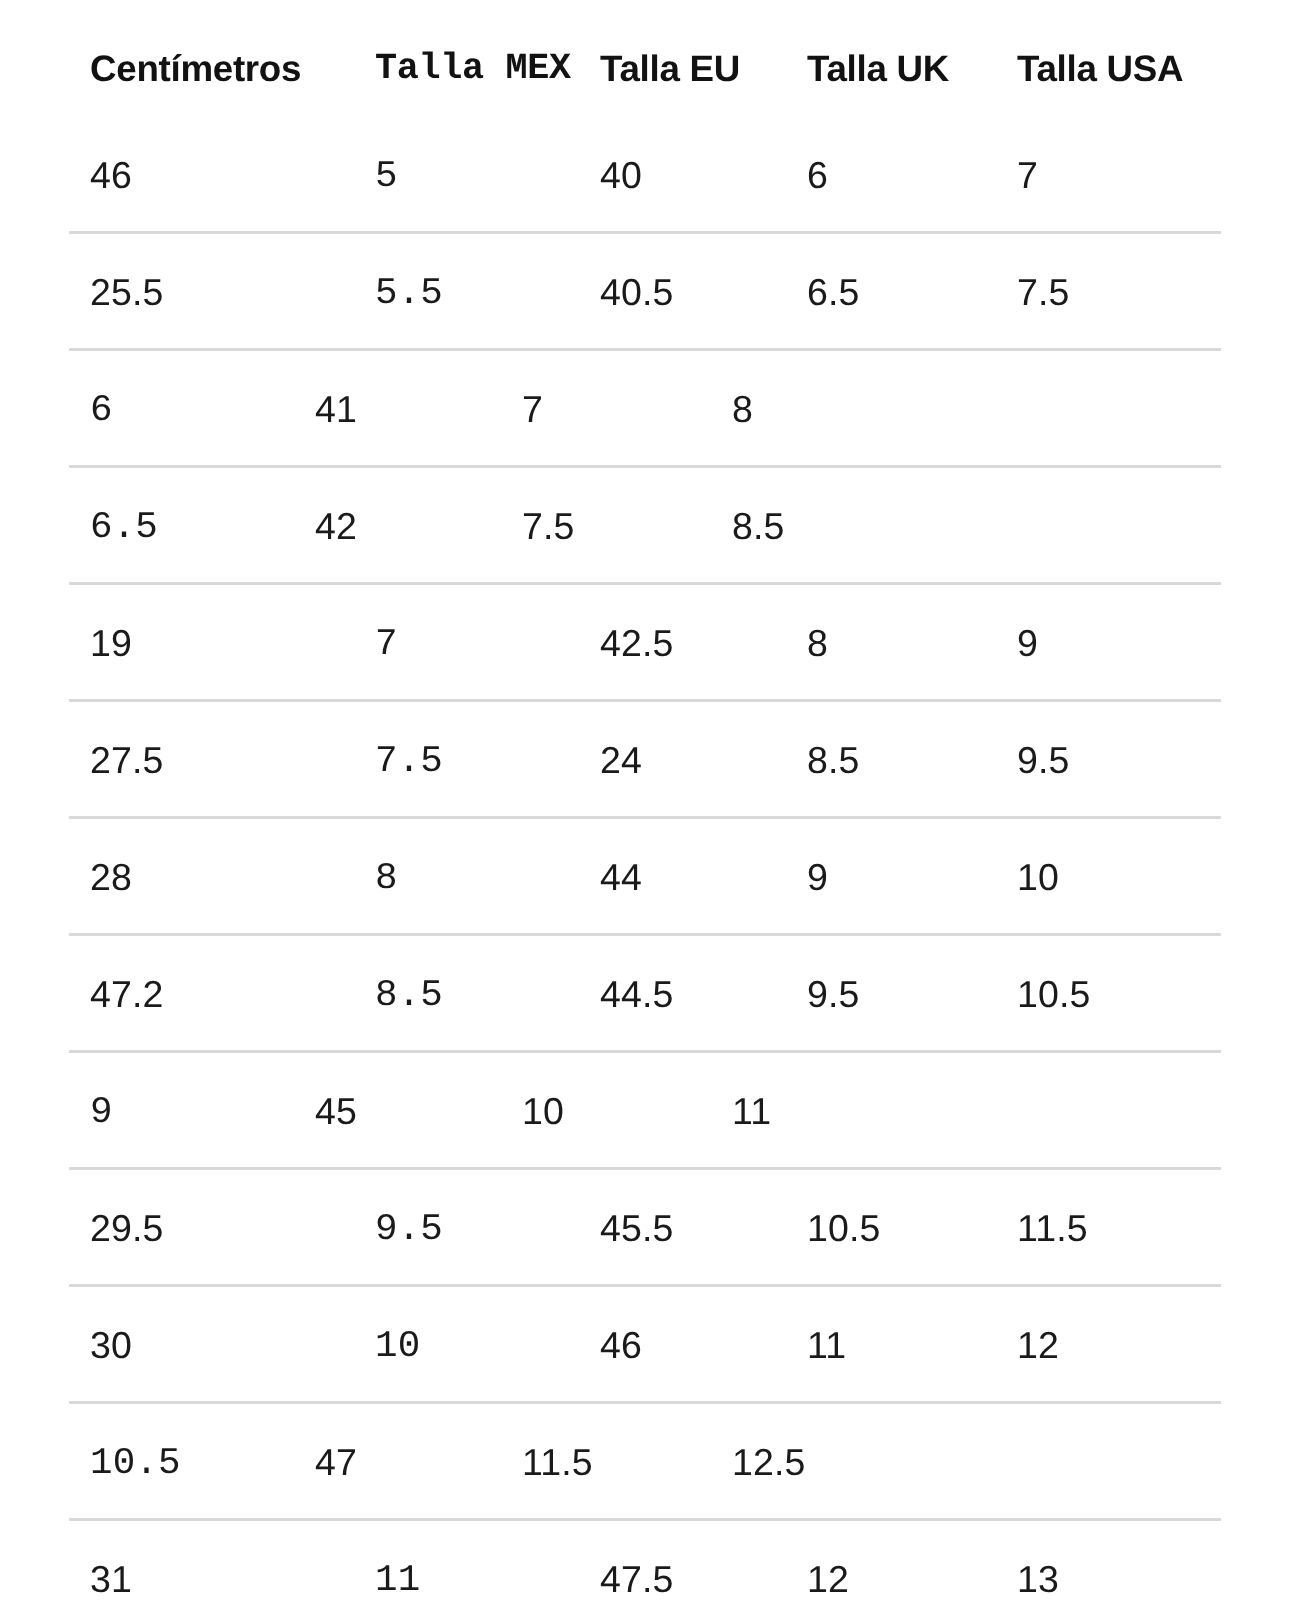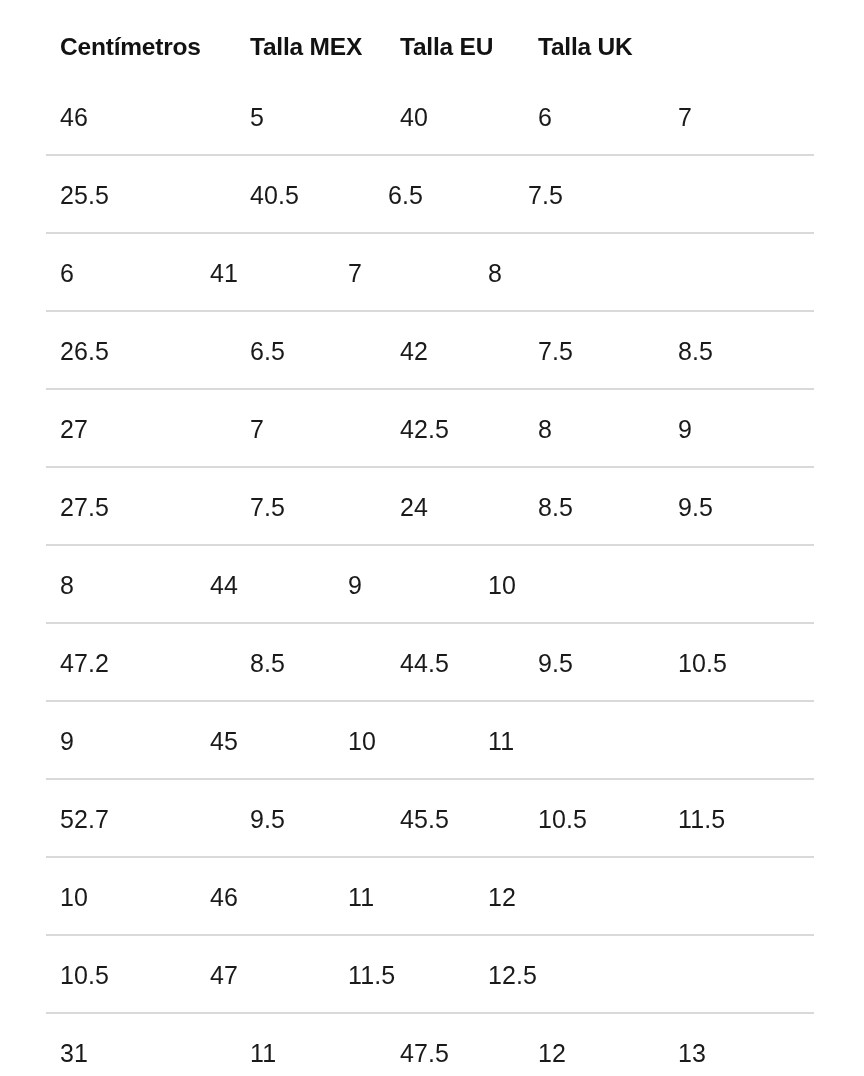--- a/index.html
+++ b/index.html
@@ -56,105 +56,108 @@
 
   .header-row .cell {
     font-weight: 700;
     font-size: 24.5px;
     color: #121212;
     letter-spacing: -0.2px;
   }
 
   
   .col-1 { width: 190px; }
-  .col-2 { width: 150px; }
+  .col-2 { width: 150px; font-family: Liberation Mono, monospace; }
   .col-3 { width: 138px; }
   .col-4 { width: 140px; }
   .col-5 { width: 154px; }
 </style>
 </head>
 <body>
 
 <div class="size-table">
 
   <div class="row header-row">
     <div class="cell col-1">Centímetros</div>
     <div class="cell col-2">Talla MEX</div>
     <div class="cell col-3">Talla EU</div>
     <div class="cell col-4">Talla UK</div>
+    <div class="cell col-5">Talla USA</div>
   </div>
 
   <div id="table-body">
       <div class="row body-row">
         <div class="cell col-1">46</div>
         <div class="cell col-2">5</div>
         <div class="cell col-3">40</div>
         <div class="cell col-4">6</div>
         <div class="cell col-5">7</div>
       </div>
       <div class="row body-row">
         <div class="cell col-1">25.5</div>
+        <div class="cell col-2">5.5</div>
         <div class="cell col-3">40.5</div>
         <div class="cell col-4">6.5</div>
         <div class="cell col-5">7.5</div>
       </div>
       <div class="row body-row">
         <div class="cell col-2">6</div>
         <div class="cell col-3">41</div>
         <div class="cell col-4">7</div>
         <div class="cell col-5">8</div>
       </div>
       <div class="row body-row">
-        <div class="cell col-1">26.5</div>
         <div class="cell col-2">6.5</div>
         <div class="cell col-3">42</div>
         <div class="cell col-4">7.5</div>
         <div class="cell col-5">8.5</div>
       </div>
       <div class="row body-row">
-        <div class="cell col-1">27</div>
+        <div class="cell col-1">19</div>
         <div class="cell col-2">7</div>
         <div class="cell col-3">42.5</div>
         <div class="cell col-4">8</div>
         <div class="cell col-5">9</div>
       </div>
       <div class="row body-row">
         <div class="cell col-1">27.5</div>
         <div class="cell col-2">7.5</div>
         <div class="cell col-3">24</div>
         <div class="cell col-4">8.5</div>
         <div class="cell col-5">9.5</div>
       </div>
       <div class="row body-row">
+        <div class="cell col-1">28</div>
         <div class="cell col-2">8</div>
         <div class="cell col-3">44</div>
         <div class="cell col-4">9</div>
         <div class="cell col-5">10</div>
       </div>
       <div class="row body-row">
         <div class="cell col-1">47.2</div>
         <div class="cell col-2">8.5</div>
         <div class="cell col-3">44.5</div>
         <div class="cell col-4">9.5</div>
         <div class="cell col-5">10.5</div>
       </div>
       <div class="row body-row">
         <div class="cell col-2">9</div>
         <div class="cell col-3">45</div>
         <div class="cell col-4">10</div>
         <div class="cell col-5">11</div>
       </div>
       <div class="row body-row">
-        <div class="cell col-1">52.7</div>
+        <div class="cell col-1">29.5</div>
         <div class="cell col-2">9.5</div>
         <div class="cell col-3">45.5</div>
         <div class="cell col-4">10.5</div>
         <div class="cell col-5">11.5</div>
       </div>
       <div class="row body-row">
+        <div class="cell col-1">30</div>
         <div class="cell col-2">10</div>
         <div class="cell col-3">46</div>
         <div class="cell col-4">11</div>
         <div class="cell col-5">12</div>
       </div>
       <div class="row body-row">
         <div class="cell col-2">10.5</div>
         <div class="cell col-3">47</div>
         <div class="cell col-4">11.5</div>
         <div class="cell col-5">12.5</div>

